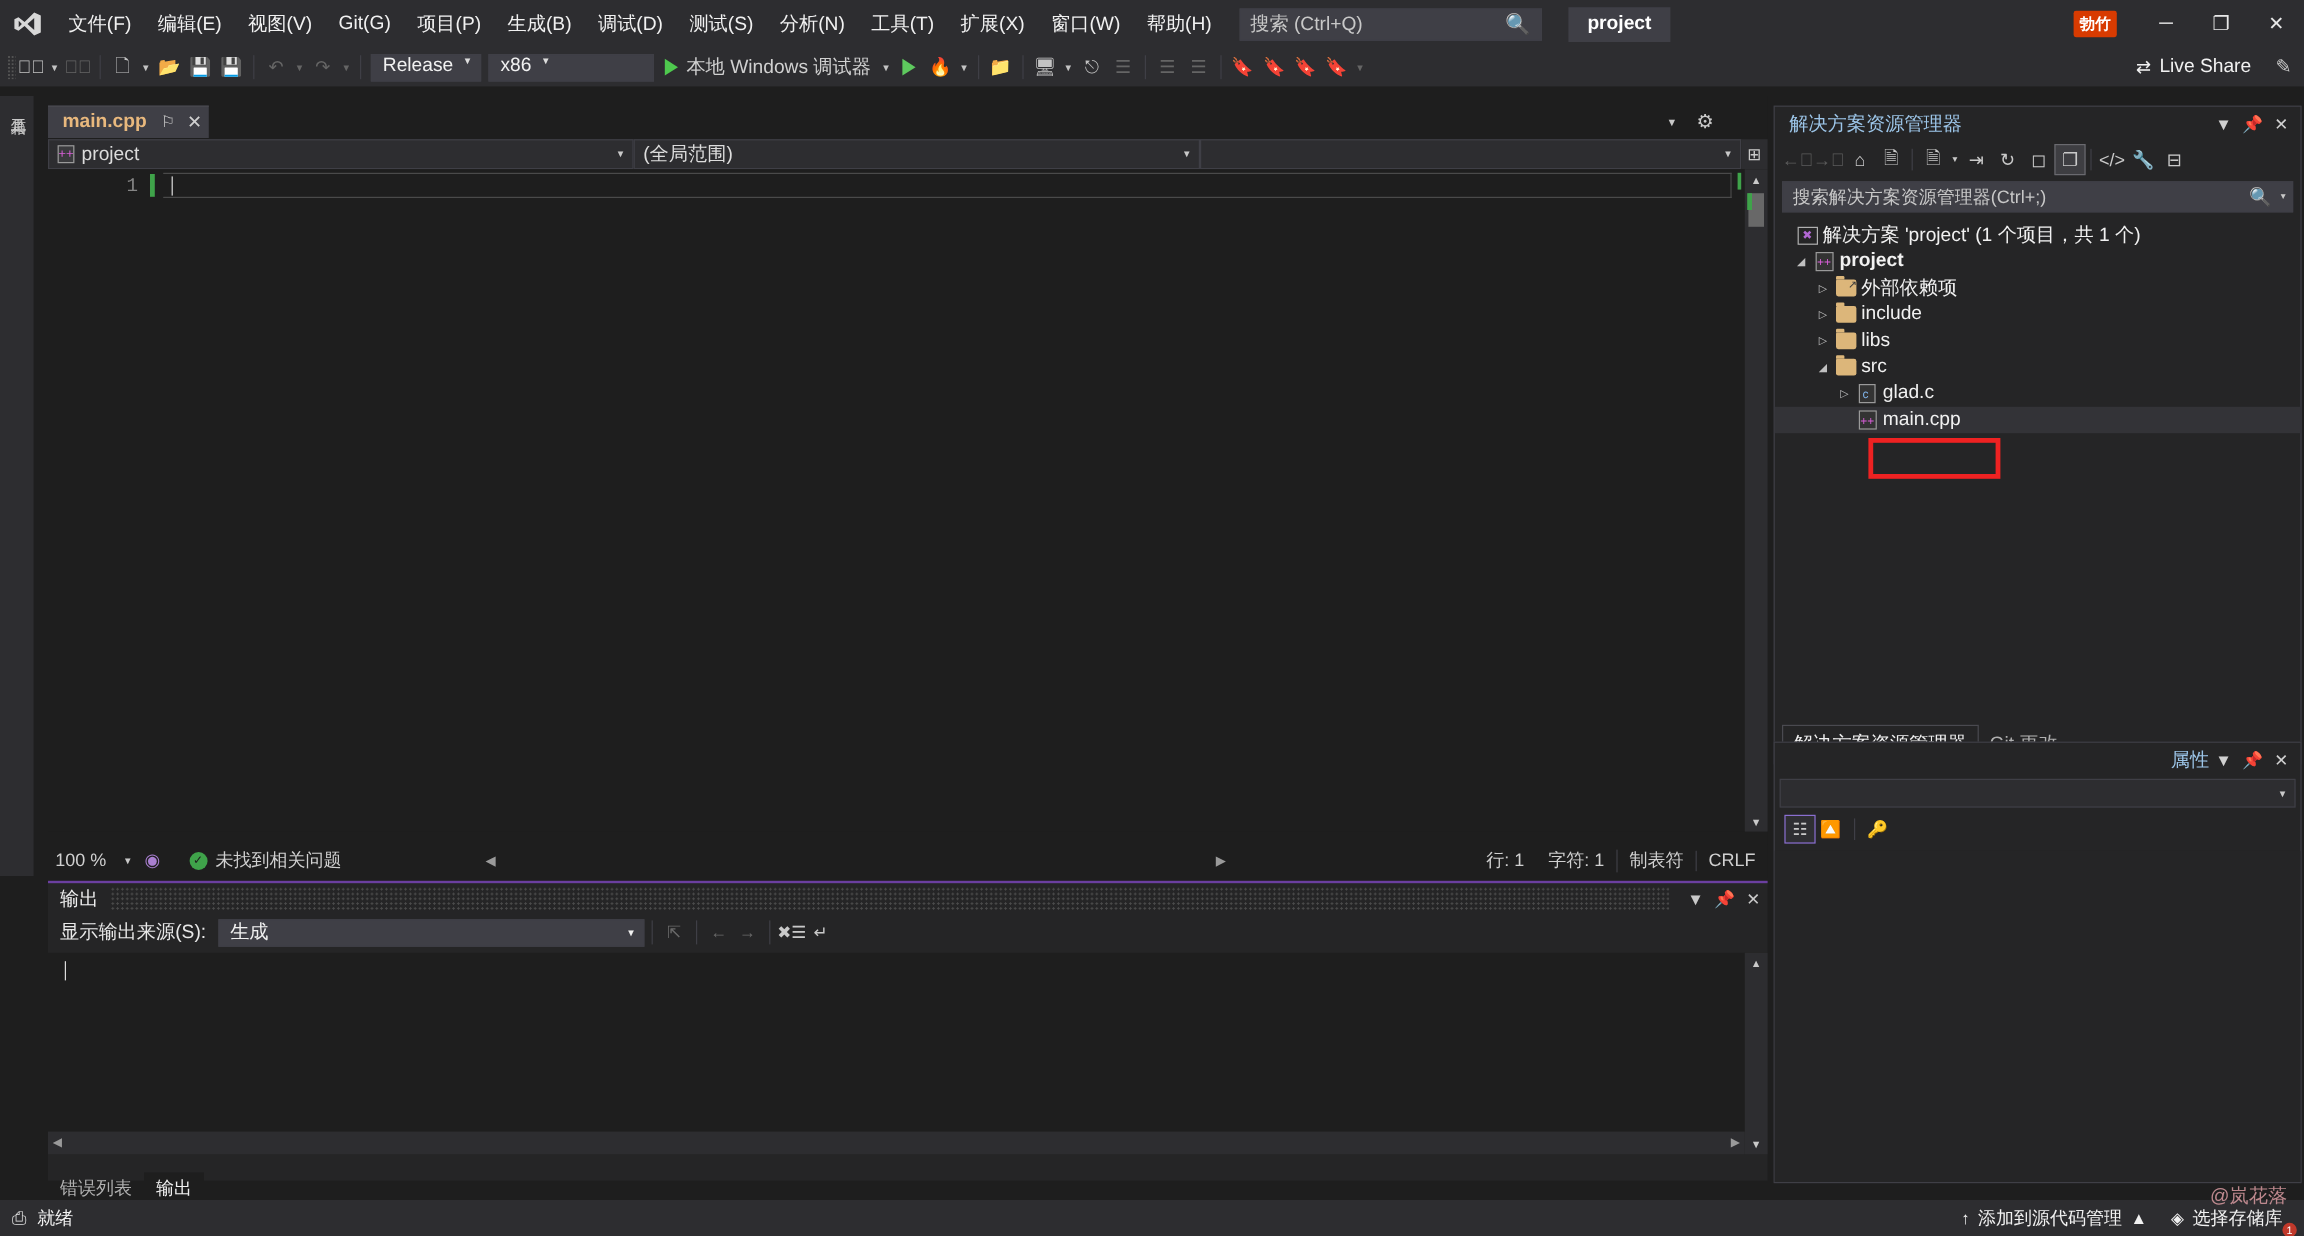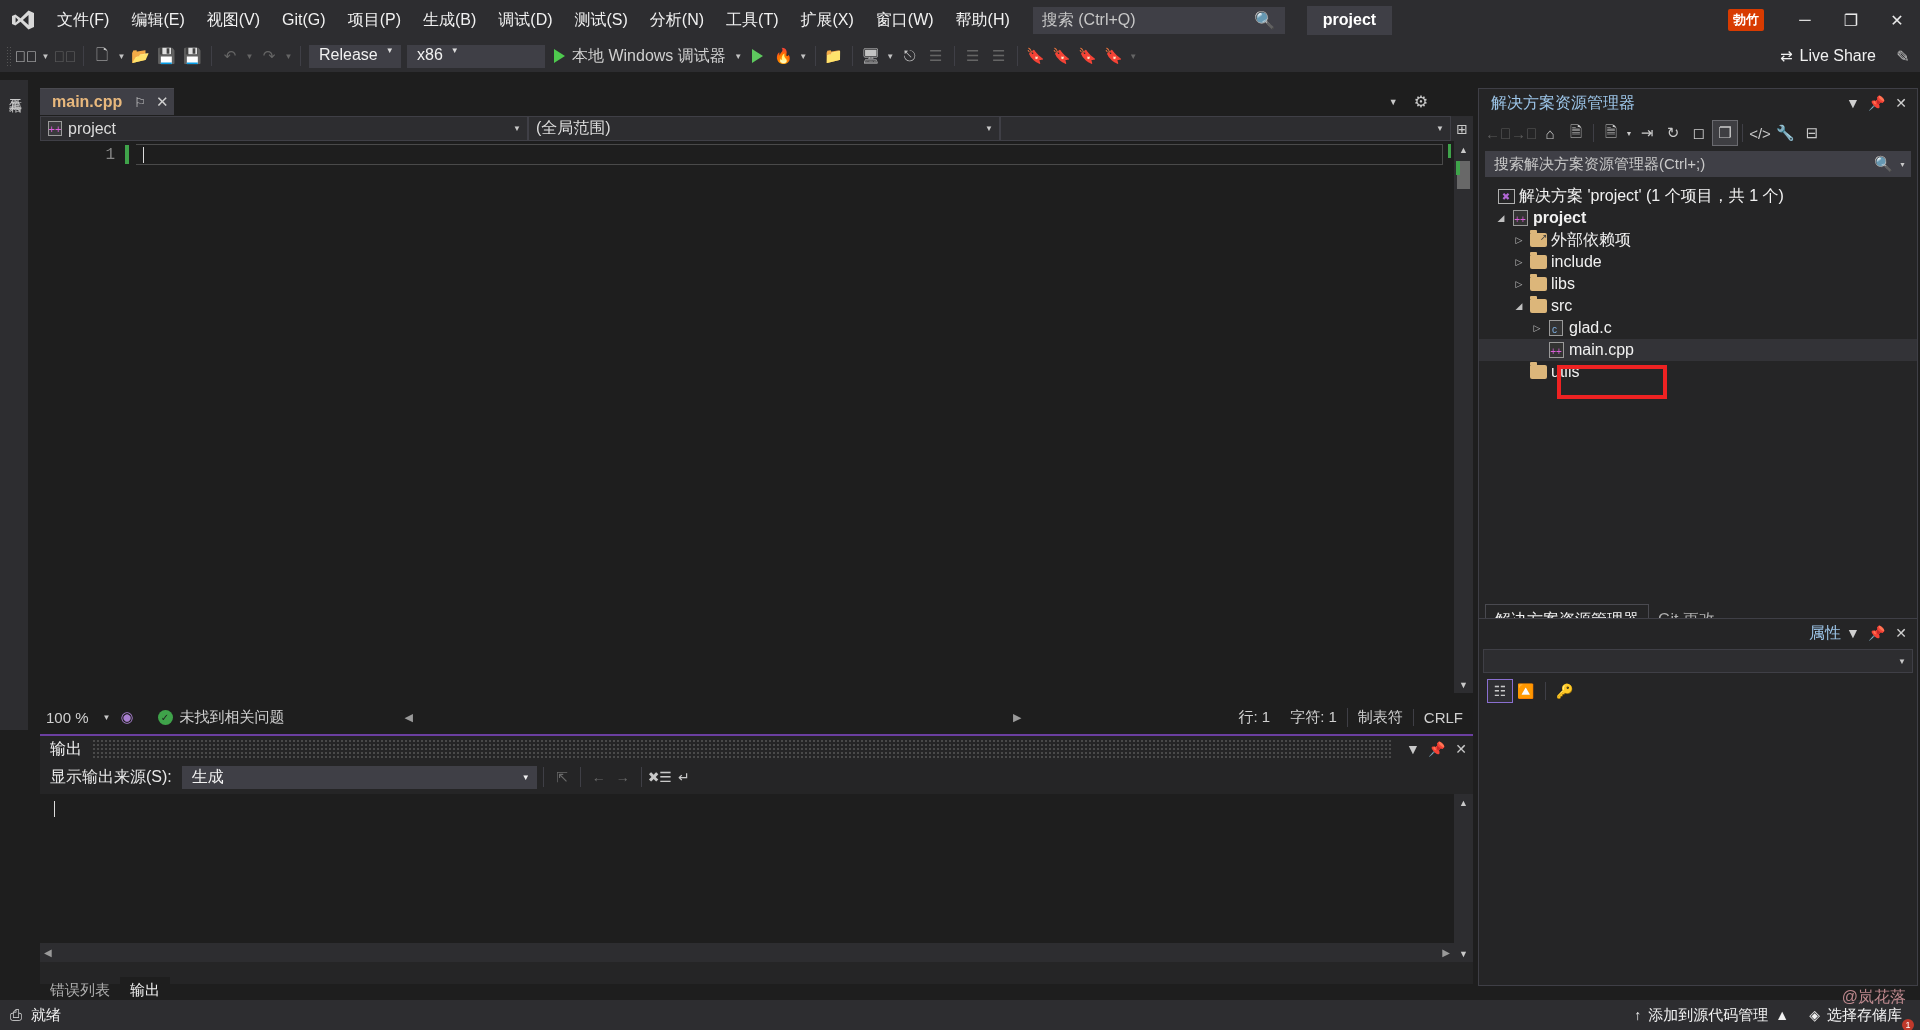--- a/index.html
+++ b/index.html
@@ -570,27 +570,20 @@
       <div class="tn selected" style="padding-left:50px">
         <span class="exp"></span>
         <span class="ico">
             <span class="cppfile-ico">
               <i>++</i>
             </span>
           </span>
         <span class="lbl">main.cpp</span>
       </div>
 
-      <div class="tn" style="padding-left:32px">
-        <span class="exp"></span>
-        <span class="ico">
-            <span class="folder-ico"></span>
-          </span>
-        <span class="lbl">utils</span>
-      </div>
     </div>
 
     <div class="se-foot-tabs">
       <div class="se-ftab active">解决方案资源管理器</div>
       <div class="se-ftab">Git 更改</div>
     </div>
   </div>
 
   <div class="annot-box"></div>
 

